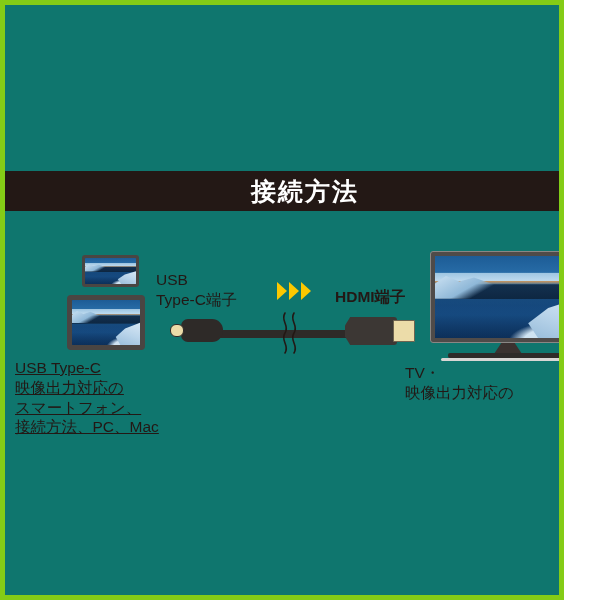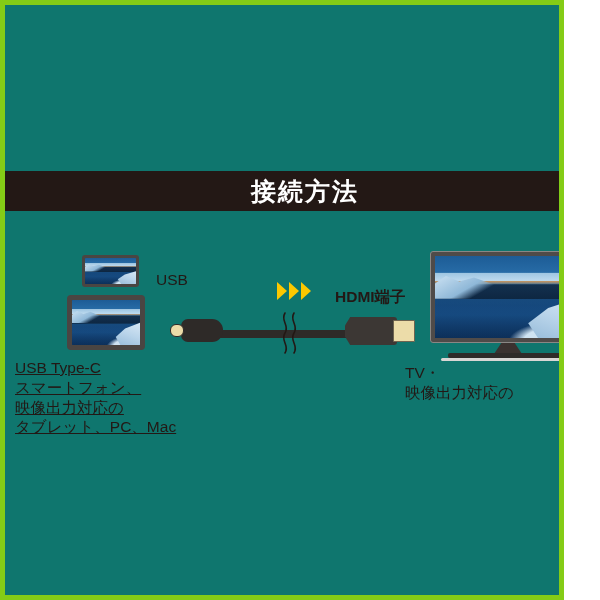--- a/index.html
+++ b/index.html
@@ -301,27 +301,28 @@
   </div>
 
   <div class="tablet">
     <div class="screen">
       <div class="wall"></div>
     </div>
   </div>
 
   <div class="caption" id="left-caption">
     <div>USB Type-C</div>
+    <div>映像出力対応の</div>
     <div>スマートフォン、</div>
-    <div>映像出力対応の</div>
-    <div>タブレット、PC、Mac</div>
+    <div>接続方法、PC、Mac</div>
   </div>
 
   <div class="caption" id="usbc-label">
     <div>USB</div>
+    <div>Type-C端子</div>
   </div>
 
   <div class="arrows">
     <div class="arrow-chevron"></div>
     <div class="arrow-chevron"></div>
     <div class="arrow-chevron"></div>
   </div>
 
   <div class="caption" id="hdmi-label">HDMI端子</div>
 

